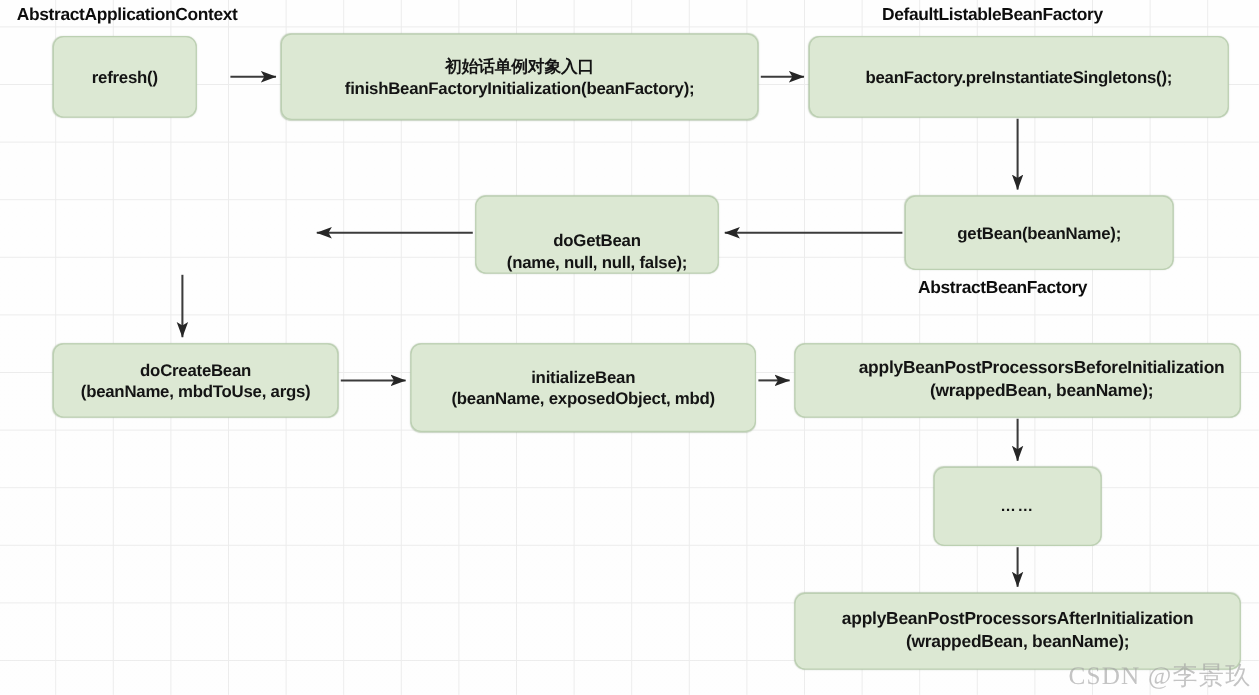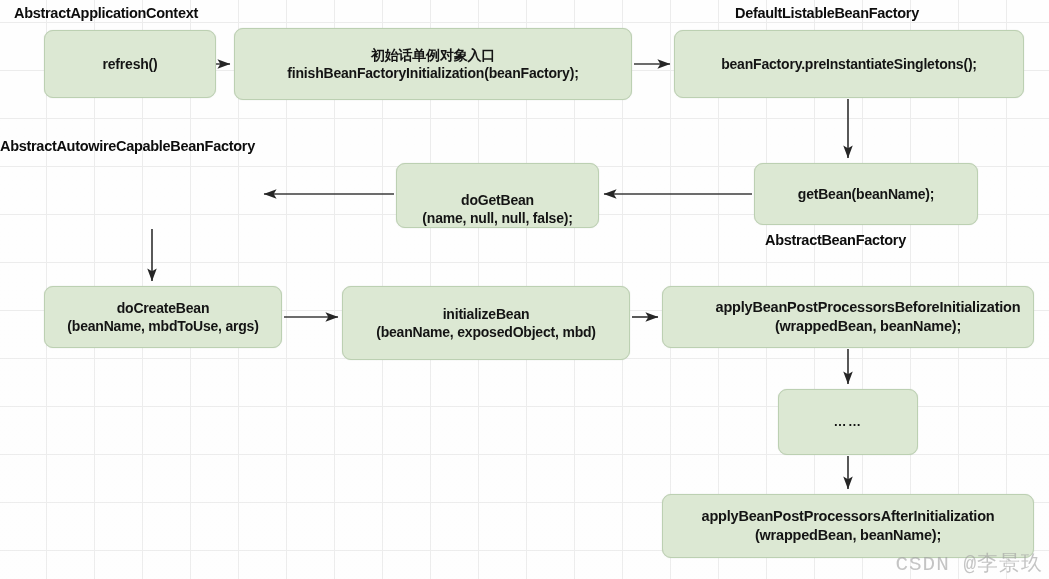--- a/index.html
+++ b/index.html
@@ -79,26 +79,26 @@
 
   .watermark {
     position: absolute;
     right: 6px;
     bottom: 2px;
     font-size: 21px;
     color: rgba(160,160,160,0.62);
     letter-spacing: 1px;
     z-index: 9;
     white-space: nowrap;
-    font-family: Liberation Mono, monospace;
+    font-family: Liberation Serif, serif;
     text-align: right;
   }
 
   
-  #n-refresh      { left: 44px;  top: 30px;  width: 172px; height: 68px;  font-size: 14px; }
+  #n-refresh      { left: 44px;  top: 30px;  width: 120px; height: 68px;  font-size: 14px; }
   #n-finish       { left: 234px; top: 28px;  width: 398px; height: 72px;  font-size: 14px; }
   #n-preinst      { left: 674px; top: 30px;  width: 350px; height: 68px;  font-size: 14px; }
 
   #n-createbean   { left: 44px;  top: 163px; width: 215px; height: 65px;  font-size: 14px; }
   #n-dogetbean    { left: 396px; top: 163px; width: 203px; height: 65px;  font-size: 14px; align-items: flex-end; }
   #n-getbean      { left: 754px; top: 163px; width: 224px; height: 62px;  font-size: 14px; }
 
   #n-docreate     { left: 44px;  top: 286px; width: 238px; height: 62px;  font-size: 14px; }
   #n-initbean     { left: 342px; top: 286px; width: 288px; height: 74px;  font-size: 14px; }
   #n-before       { left: 662px; top: 286px; width: 372px; height: 62px;  font-size: 14.5px; padding-left: 40px; }
@@ -140,21 +140,20 @@
 
     <line x1="632" y1="317" x2="658" y2="317" stroke="#3b3b3b" stroke-width="1.7" marker-end="url(#arrow)"></line>
 
     <line x1="848" y1="349" x2="848" y2="384" stroke="#3b3b3b" stroke-width="1.7" marker-end="url(#arrow)"></line>
 
     <line x1="848" y1="456" x2="848" y2="489" stroke="#3b3b3b" stroke-width="1.7" marker-end="url(#arrow)"></line>
   </svg>
 
   <div class="grouplabel" id="lbl-aac">AbstractApplicationContext</div>
   <div class="grouplabel" id="lbl-dlbf">DefaultListableBeanFactory</div>
-  <div class="grouplabel" id="lbl-aacbf">AbstractAutowireCapableBeanFactory</div>
   <div class="grouplabel" id="lbl-abf">AbstractBeanFactory</div>
 
   <div class="node" id="n-refresh">
     <span class="txt">refresh()</span>
   </div>
 
   <div class="node" id="n-finish">
     <span class="txt">初始话单例对象入口
 finishBeanFactoryInitialization(beanFactory);</span>
   </div>

